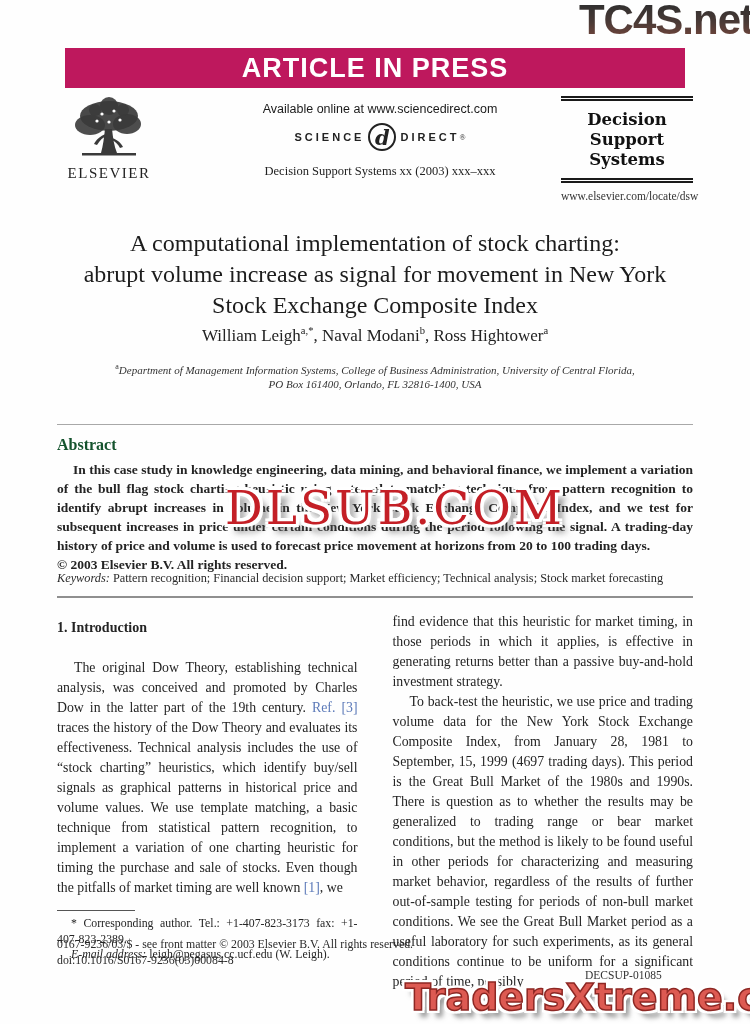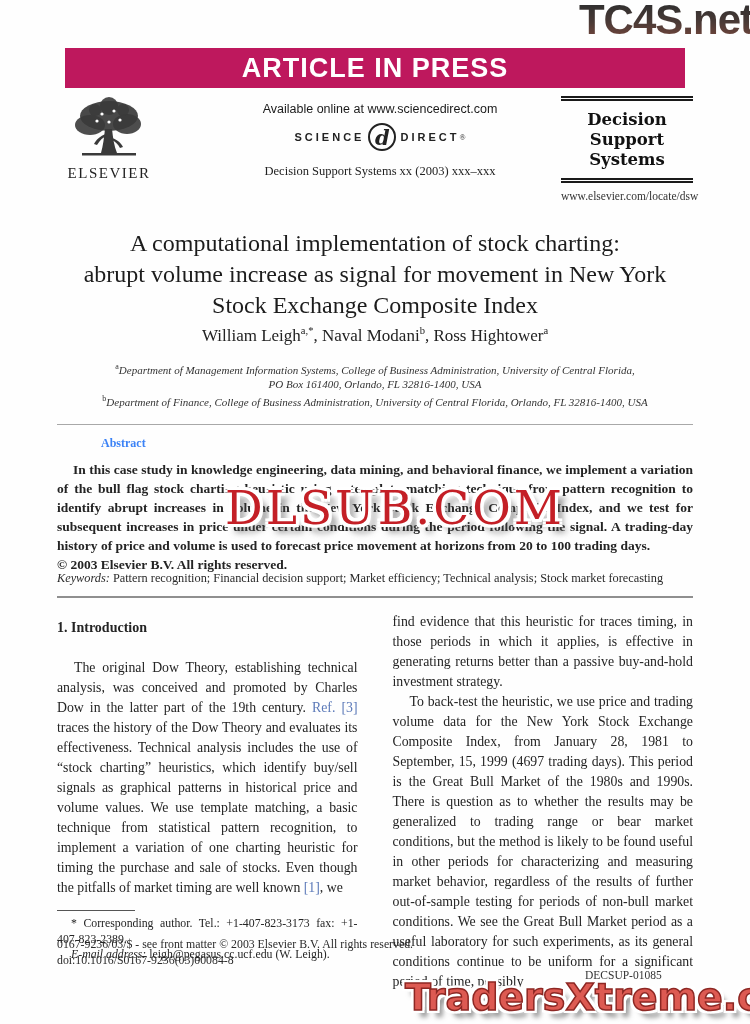--- a/index.html
+++ b/index.html
@@ -72,21 +72,21 @@
   .authors{position:absolute;top:325px;left:40px;width:670px;text-align:center;
     font-size:17px;color:#222;}
   .authors sup{font-size:10.5px;}
   .affils{position:absolute;top:360px;left:40px;width:670px;text-align:center;
     font-style:italic;font-size:11px;line-height:14.5px;color:#333;}
   .affils sup{font-size:8px;font-style:normal;}
   
   .rule1{position:absolute;top:424px;left:57px;width:636px;border-top:1px solid #a8a8a8;}
   .rule2{position:absolute;top:596px;left:57px;width:636px;border-top:2px solid #8f8f8f;}
   
-  .abs-head{position:absolute;top:436px;left:57px;font-size:12px;font-weight:bold;color:#3b82f6;margin-left:44px;}
+  .abs-head{position:absolute;top:436px;left:57px;font-size:16px;font-weight:bold;color:#14532d;}
   .abs-body{position:absolute;top:460px;left:57px;width:636px;
     font-size:13.5px;line-height:19px;text-align:justify;color:#242424;font-weight:bold;}
   .abs-body .p1{text-indent:16px;margin:0;}
   .abs-body .p2{margin:0;}
   .keywords{position:absolute;top:571px;left:57px;width:636px;font-size:12.3px;color:#2a2a2a;}
   .keywords .kw-label{font-style:italic;}
   
   .cols{position:absolute;top:612px;left:57px;width:636px;display:flex;gap:35px;}
   .col{width:305px;font-size:13.8px;line-height:20px;text-align:justify;color:#242424;}
   .sec-head{font-weight:bold;font-size:14px;margin:6px 0 20px 0;text-align:left;}
@@ -164,21 +164,20 @@
   <div>Stock Exchange Composite Index</div>
 </div>
 
 <div class="authors">
   <span>William Leigh</span><sup>a,*</sup><span>, </span><span>Naval Modani</span><sup>b</sup><span>, </span><span>Ross Hightower</span><sup>a</sup>
 </div>
 
 <div class="affils">
   <div><sup>a</sup><span>Department of Management Information Systems, College of Business Administration, University of Central Florida,</span></div>
   <div>PO Box 161400, Orlando, FL 32816-1400, USA</div>
-  <div><sup>b</sup><span>Department of Finance, College of Business Administration, University of Central Florida, Orlando, FL 32816-1400, USA</span></div>
 </div>
 
 <div class="rule1"></div>
 
 <div class="abs-head">Abstract</div>
 <div class="abs-body">
   <p class="p1">In this case study in knowledge engineering, data mining, and behavioral finance, we implement a variation of the bull flag stock charting heuristic using a template matching technique from pattern recognition to identify abrupt increases in volume in the New York Stock Exchange Composite Index, and we test for subsequent increases in price under certain conditions during the period following the signal. A trading-day history of price and volume is used to forecast price movement at horizons from 20 to 100 trading days.</p>
   <p class="p2">© 2003 Elsevier B.V. All rights reserved.</p>
 </div>
 
@@ -194,21 +193,21 @@
   <div class="col">
     <div class="sec-head">1. Introduction</div>
     <p class="indent"><span>The original Dow Theory, establishing technical analysis, was conceived and promoted by Charles Dow in the latter part of the 19th century. </span><span class="ref-link">Ref. [3]</span><span> traces the history of the Dow Theory and evaluates its effectiveness. Technical analysis includes the use of “stock charting” heuristics, which identify buy/sell signals as graphical patterns in historical price and volume values. We use template matching, a basic technique from statistical pattern recognition, to implement a variation of one charting heuristic for timing the purchase and sale of stocks. Even though the pitfalls of market timing are well known </span><span class="ref-link">[1]</span><span>, we</span></p>
     <div class="footnote">
       <div class="fn-rule"></div>
       <p class="fn1">* Corresponding author. Tel.: +1-407-823-3173 fax: +1-407-823-2389.</p>
       <p class="fn2"><span class="fn-email-label">E-mail address:</span><span> leigh@pegasus.cc.ucf.edu (W. Leigh).</span></p>
     </div>
   </div>
   <div class="col">
-    <p>find evidence that this heuristic for traces timing, in those periods in which it applies, is effective in generating returns better than a passive buy-and-hold investment strategy.</p>
+    <p>find evidence that this heuristic for market timing, in those periods in which it applies, is effective in generating returns better than a passive buy-and-hold investment strategy.</p>
     <p class="indent">To back-test the heuristic, we use price and trading volume data for the New York Stock Exchange Composite Index, from January 28, 1981 to September, 15, 1999 (4697 trading days). This period is the Great Bull Market of the 1980s and 1990s. There is question as to whether the results may be generalized to trading range or bear market conditions, but the method is likely to be found useful in other periods for characterizing and measuring market behavior, regardless of the results of further out-of-sample testing for periods of non-bull market conditions. We see the Great Bull Market period as a useful laboratory for such experiments, as its general conditions continue to be uniform for a significant period of time, possibly</p>
   </div>
 </div>
 
 <div class="footer">
   <div>0167-9236/03/$ - see front matter © 2003 Elsevier B.V. All rights reserved.</div>
   <div>doi:10.1016/S0167-9236(03)00084-8</div>
 </div>
 
 <div class="decsup">DECSUP-01085</div>

